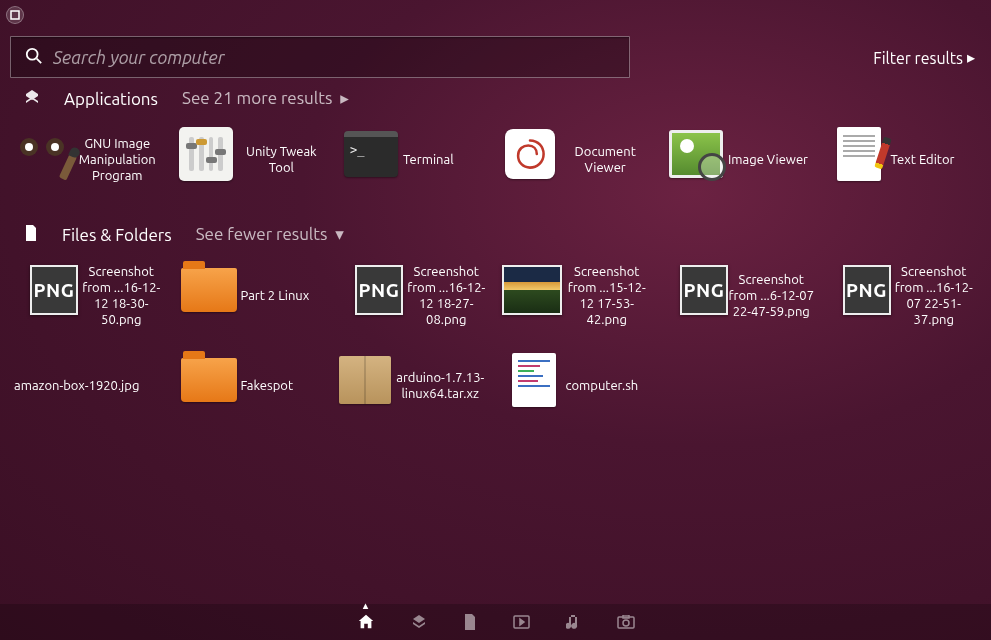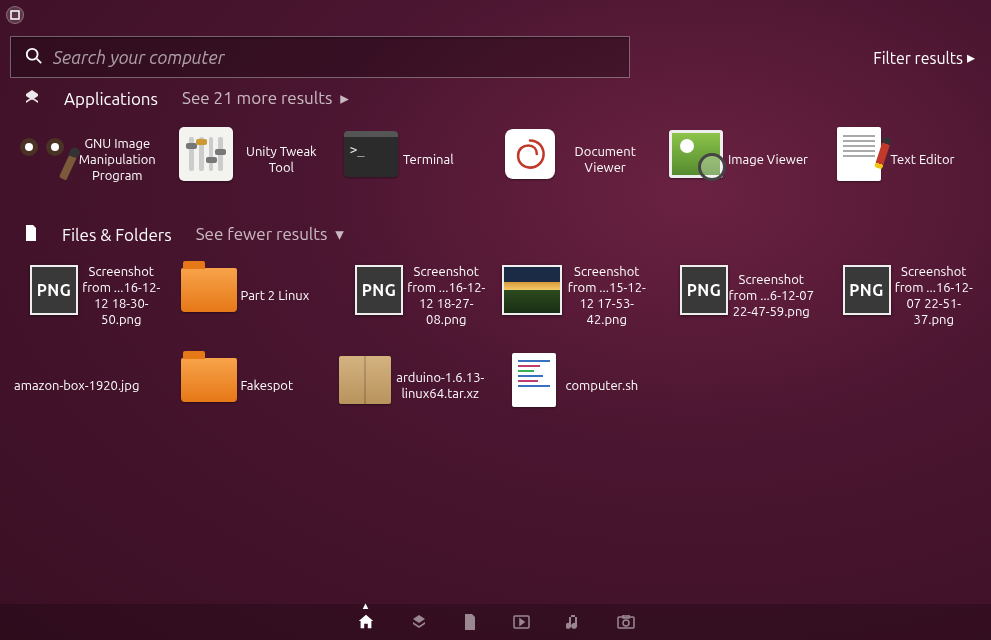--- a/index.html
+++ b/index.html
@@ -55,21 +55,21 @@
   width: 64px; height: 64px; margin-bottom: 10px;
   display: flex; align-items: center; justify-content: center;
   position: relative;
 }
 .item-label { font-size: 13px; line-height: 1.25; max-width: 150px; }
 
 .png-thumb, .jpg-thumb {
   width: 60px; height: 50px; background: #393939;
   border: 2px solid #eee; color: #fff;
   display: flex; align-items: center; justify-content: center;
-  font-size: 16px; font-weight: 600; letter-spacing: 0.5px;
+  font-size: 19px; font-weight: 600; letter-spacing: 0.5px;
   box-shadow: 0 1px 3px rgba(0,0,0,0.5);
   margin-left: 16px;
 }
 .folder-ic {
   width: 56px; height: 44px; background: linear-gradient(#f7a34a,#e67817);
   border-radius: 2px 2px 4px 4px; position: relative;
   box-shadow: 0 1px 2px rgba(0,0,0,0.4);
 }
 .folder-ic::before {
   content: ""; position: absolute; top: -7px; left: 2px;
@@ -286,21 +286,21 @@
       <div class="item">
         <div class="icon-box">
           <div class="folder-ic"></div>
         </div>
         <div class="item-label">Fakespot</div>
       </div>
       <div class="item">
         <div class="icon-box">
           <div class="package-ic"></div>
         </div>
-        <div class="item-label">arduino-1.6.13-linux64.tar.xz</div>
+        <div class="item-label">arduino-1.7.13-linux64.tar.xz</div>
       </div>
       <div class="item">
         <div class="icon-box">
           <div class="script-ic">
             <span></span>
             <span></span>
             <span></span>
             <span></span>
             <span></span>
             <span></span>

